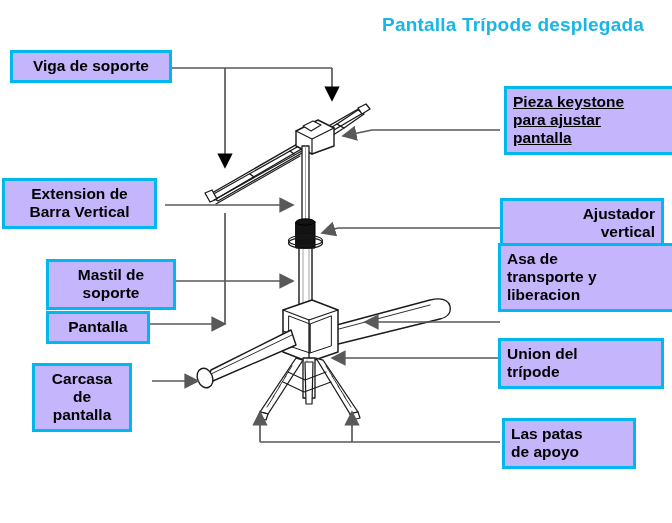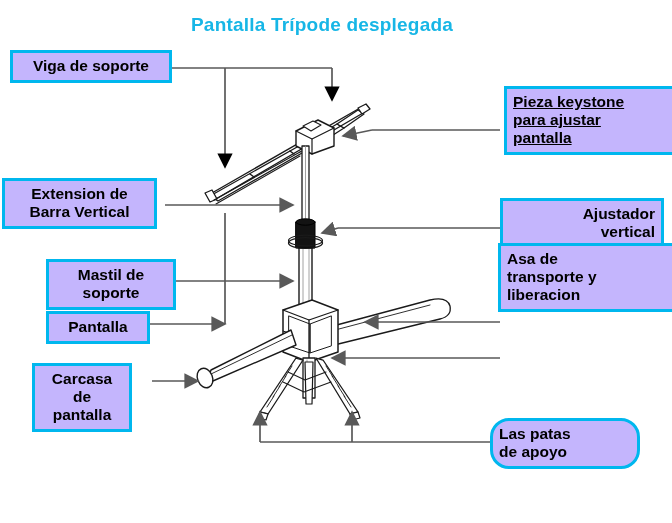--- a/index.html
+++ b/index.html
@@ -13,21 +13,21 @@
     height: 523px;
     background: #ffffff;
     overflow: hidden;
     font-family: "Liberation Sans", sans-serif;
   }
   #title {
     position: absolute;
     left: 0;
     top: 14px;
     width: 644px;
-    text-align: center;
+    text-align: right;
     color: #17b6e6;
     font-size: 19px;
     font-weight: bold;
     letter-spacing: 0.2px;
   }
   .lbl {
     position: absolute;
     box-sizing: border-box;
     border: 3px solid #00b7ee;
     background: #c4b5fd;
@@ -245,17 +245,19 @@
 para ajustar
 pantalla</div>
 
   <div class="lbl left" style="left:500px; top:198px; width:164px;text-align:right;">Ajustador
 vertical</div>
 
   <div class="lbl left" style="left:498px; top:243px; width:190px;">Asa de
 transporte y
 liberacion</div>
 
-
-  <div class="lbl left" style="left:490px; top:418px; width:150px;border-radius:19px;">Las patas
+  <div class="lbl left" style="left:498px; top:338px; width:166px;">Union del
+trípode</div>
+
+  <div class="lbl left" style="left:502px; top:418px; width:134px;">Las patas
 de apoyo</div>
 
 </div>
 
 </body></html>

